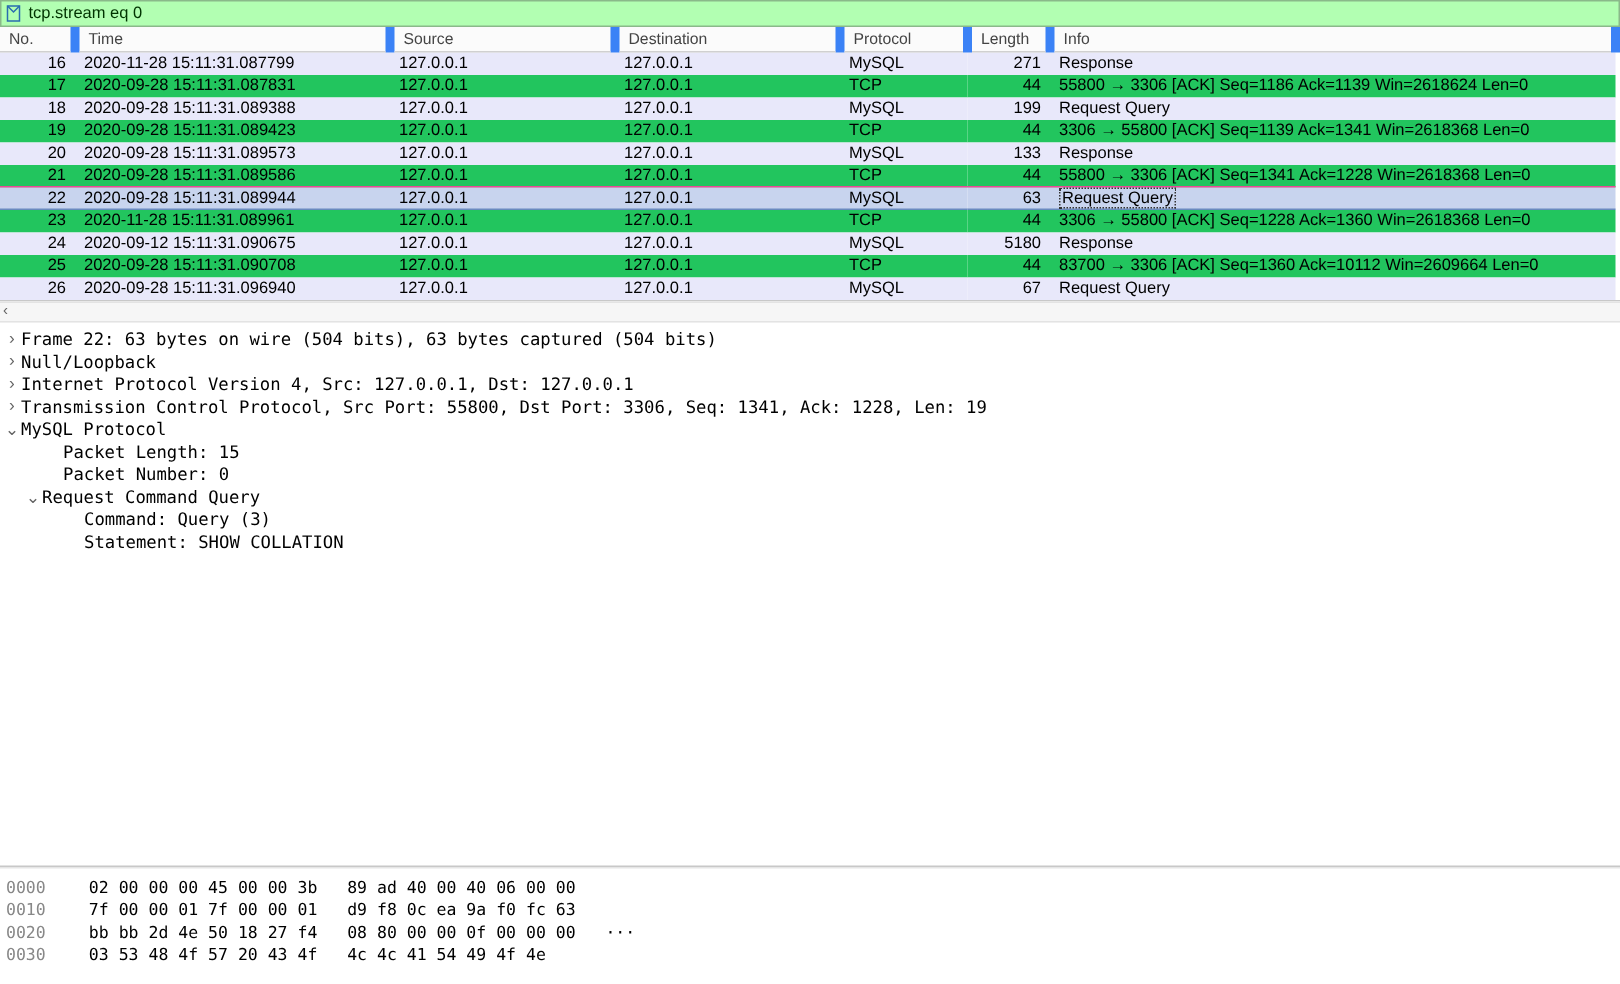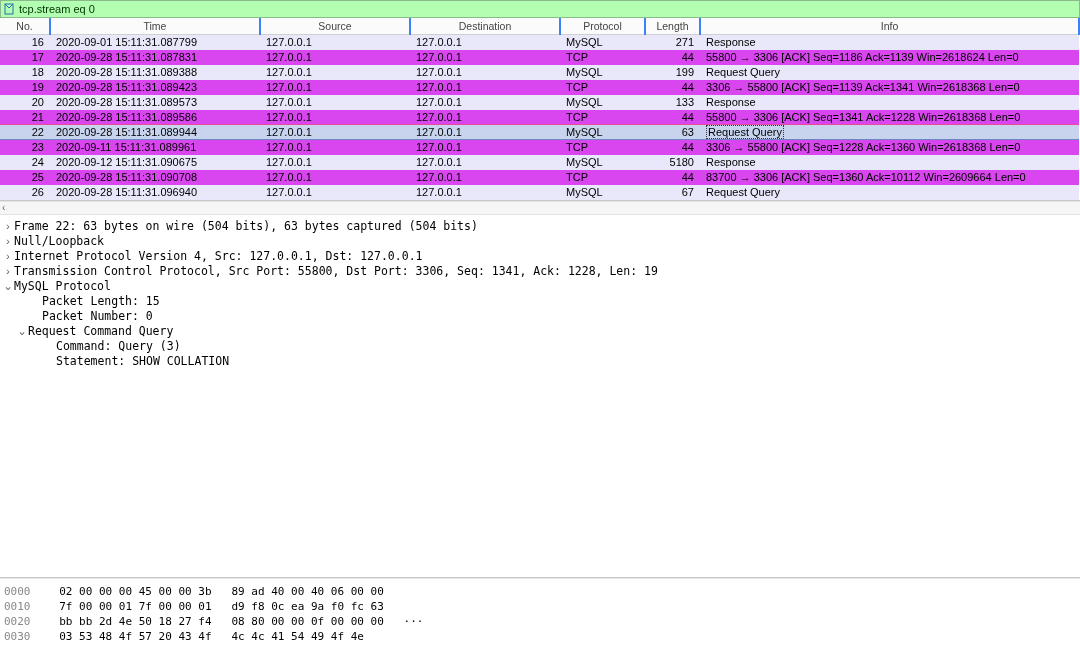--- a/index.html
+++ b/index.html
@@ -36,37 +36,37 @@
   .packet-list {
     border-bottom: 1px solid #c8c8c8;
     overflow-y: auto;
   }
   table.packets {
     width: 100%;
     border-collapse: collapse;
     font-size: 11px;
   }
   table.packets thead th {
-    text-align: center;
+    text-align: left;
     font-weight: normal;
     background: #fbfbfb;
     color: #444;
     border-bottom: 1px solid #d0d0d0;
     padding: 2px 6px;
-    border-right: 2px solid #3b82f6;
+    border-right: 6px solid #3b82f6;
     font-size: 10.5px;
   }
   table.packets tbody td {
     padding: 0 6px;
     height: 15px;
     white-space: nowrap;
     font-family: "Segoe UI", Tahoma, sans-serif;
   }
   tbody tr.row-light { background: #e8e8fa; }
-  tbody tr.row-lighter { background: #d946ef; }
+  tbody tr.row-lighter { background: #22c55e; }
   tbody tr.row-selected {
     background: #c8d4ee;
   }
   tbody tr.row-selected td {
      border-top: 1px solid #ec4899;
      border-bottom: 1px solid #6a8abf;
      margin-top: 48px;
   }
   tbody tr.row-selected td.info span.boxed {
     border: 1px dotted #333;
@@ -145,21 +145,21 @@
         <th class="col-src">Source</th>
         <th class="col-dst">Destination</th>
         <th class="col-proto">Protocol</th>
         <th class="col-len">Length</th>
         <th class="col-info">Info</th>
       </tr>
     </thead>
     <tbody id="packet-body">
         <tr class="row-light">
           <td class="col-no">16</td>
-          <td class="col-time">2020-09-01 15:11:31.087799</td>
+          <td class="col-time">2020-11-28 15:11:31.087799</td>
           <td class="col-src">127.0.0.1</td>
           <td class="col-dst">127.0.0.1</td>
           <td class="col-proto">MySQL</td>
           <td class="col-len">271</td>
           <td class="col-info info">Response</td>
         </tr>
         <tr class="row-lighter">
           <td class="col-no">17</td>
           <td class="col-time">2020-09-28 15:11:31.087831</td>
           <td class="col-src">127.0.0.1</td>
@@ -208,21 +208,21 @@
           <td class="col-no">22</td>
           <td class="col-time">2020-09-28 15:11:31.089944</td>
           <td class="col-src">127.0.0.1</td>
           <td class="col-dst">127.0.0.1</td>
           <td class="col-proto">MySQL</td>
           <td class="col-len">63</td>
           <td class="col-info info"><span class="boxed">Request Query</span></td>
         </tr>
         <tr class="row-lighter">
           <td class="col-no">23</td>
-          <td class="col-time">2020-09-11 15:11:31.089961</td>
+          <td class="col-time">2020-11-28 15:11:31.089961</td>
           <td class="col-src">127.0.0.1</td>
           <td class="col-dst">127.0.0.1</td>
           <td class="col-proto">TCP</td>
           <td class="col-len">44</td>
           <td class="col-info info">3306 → 55800 [ACK] Seq=1228 Ack=1360 Win=2618368 Len=0</td>
         </tr>
         <tr class="row-light">
           <td class="col-no">24</td>
           <td class="col-time">2020-09-12 15:11:31.090675</td>
           <td class="col-src">127.0.0.1</td>

